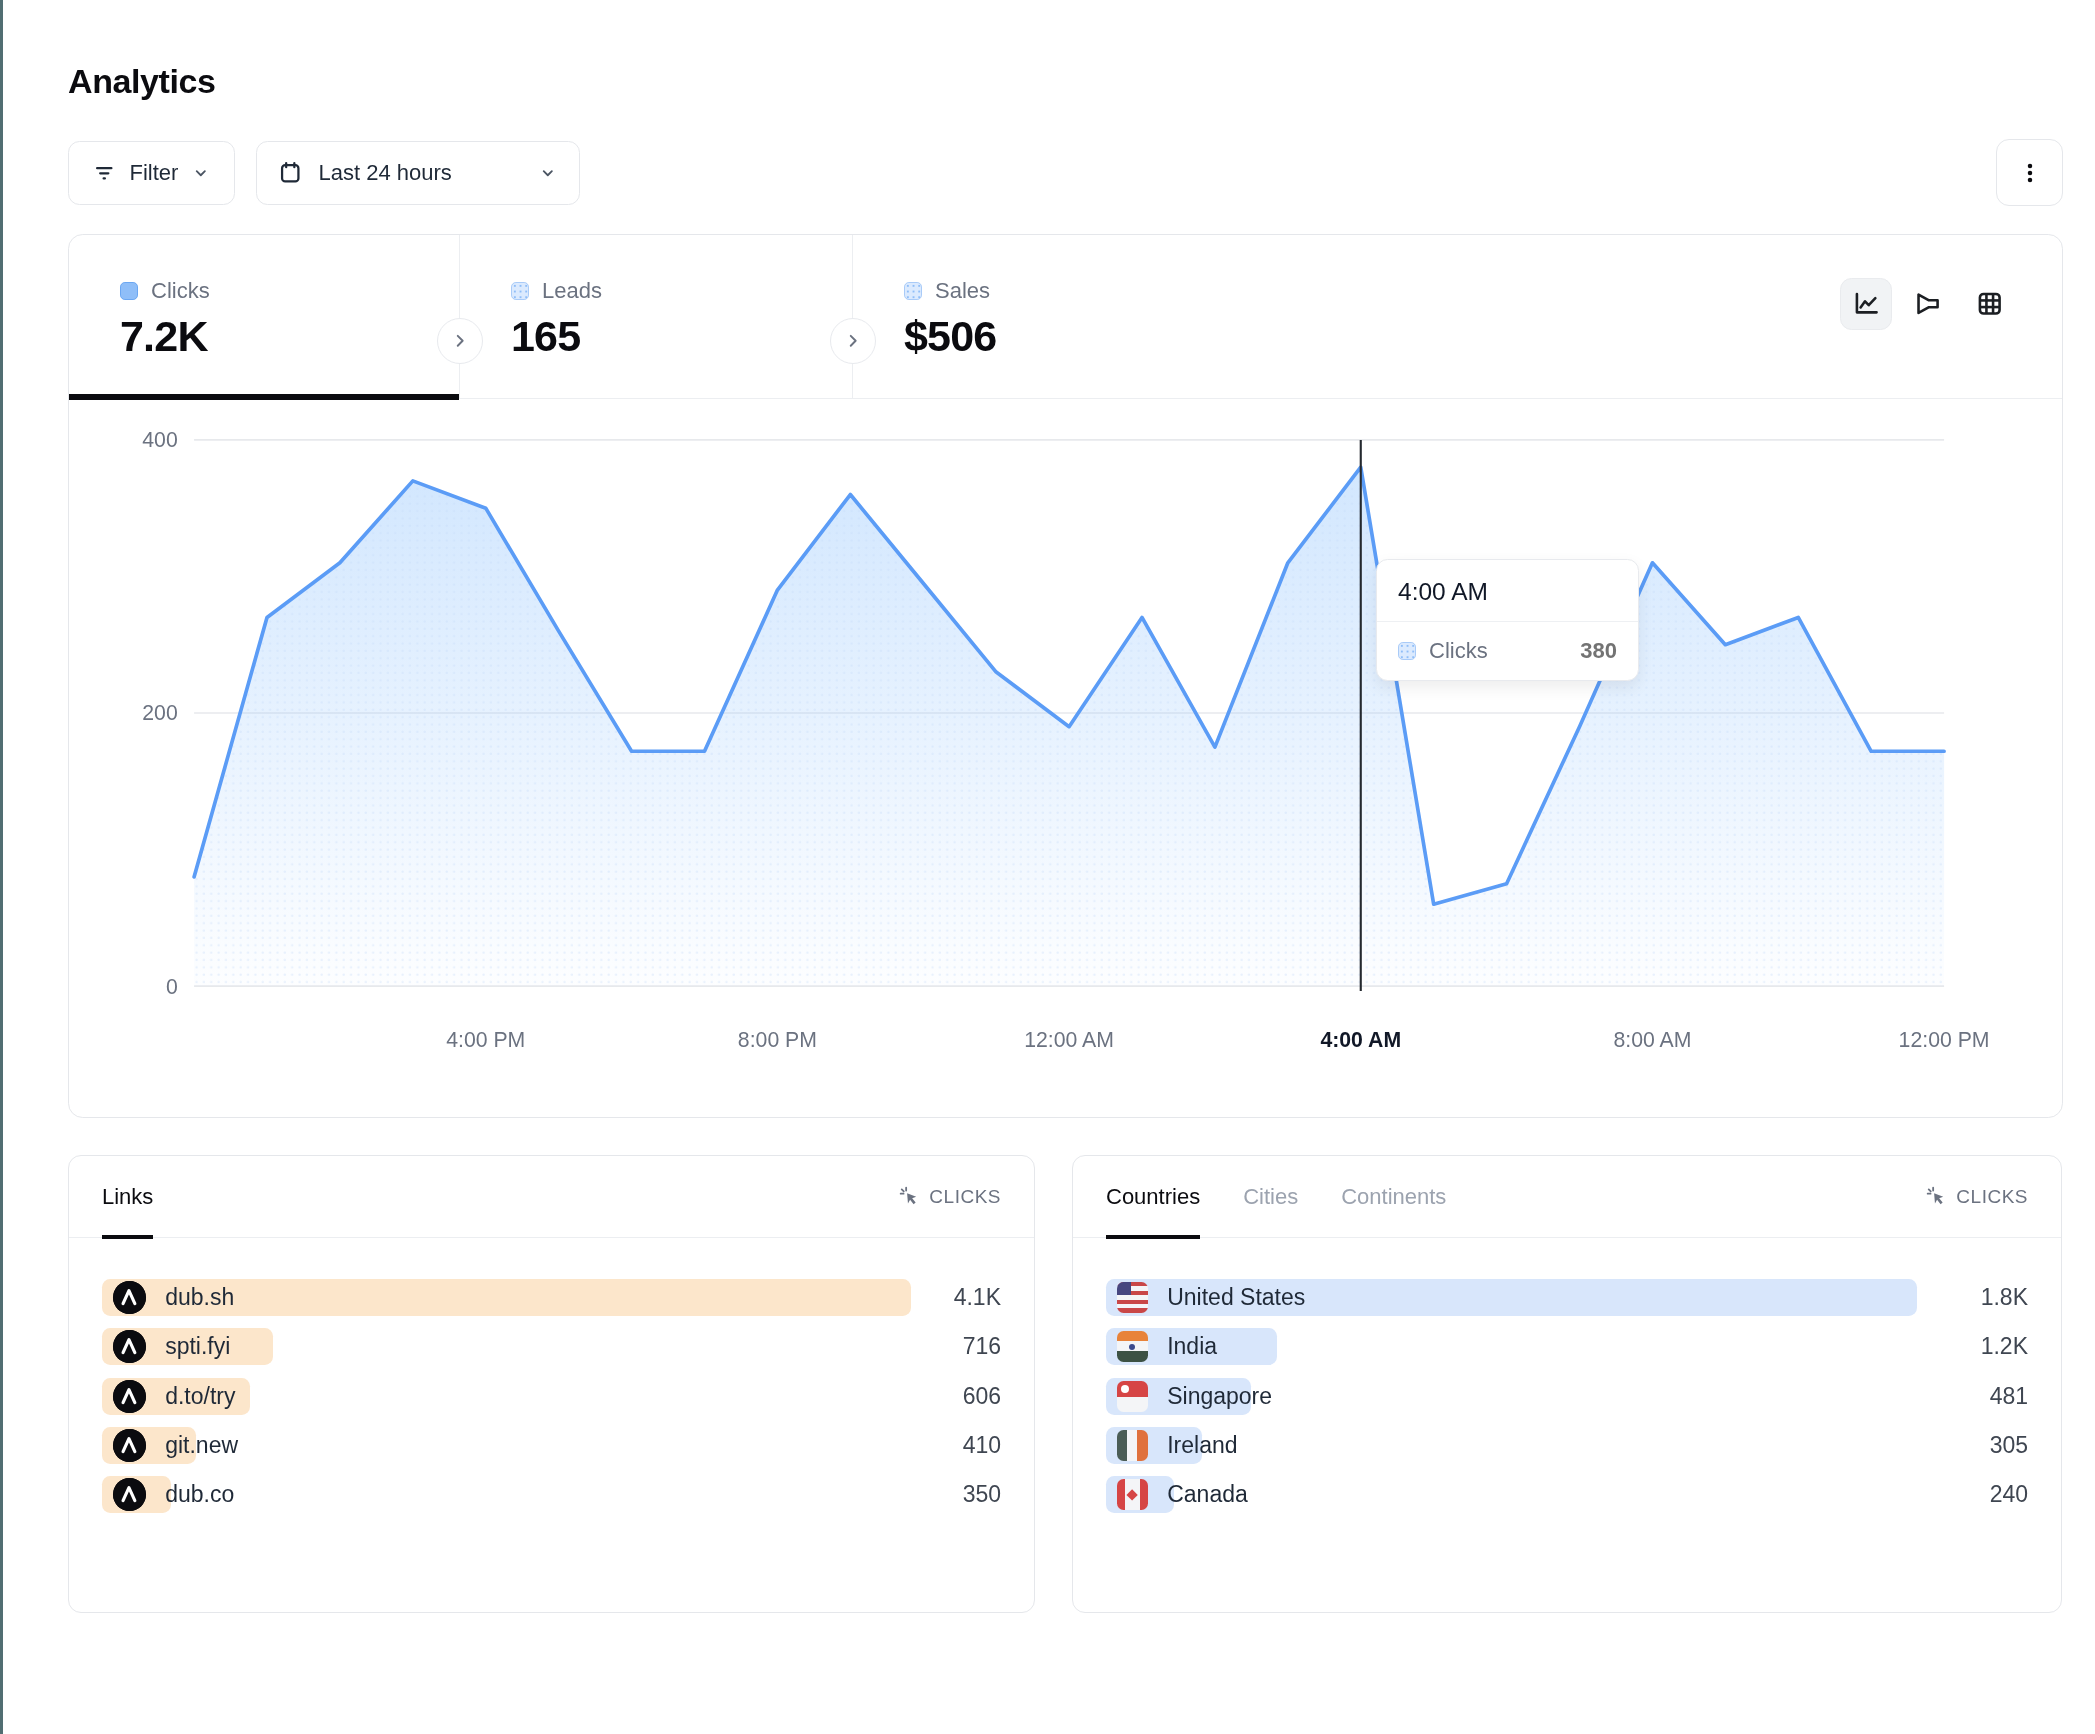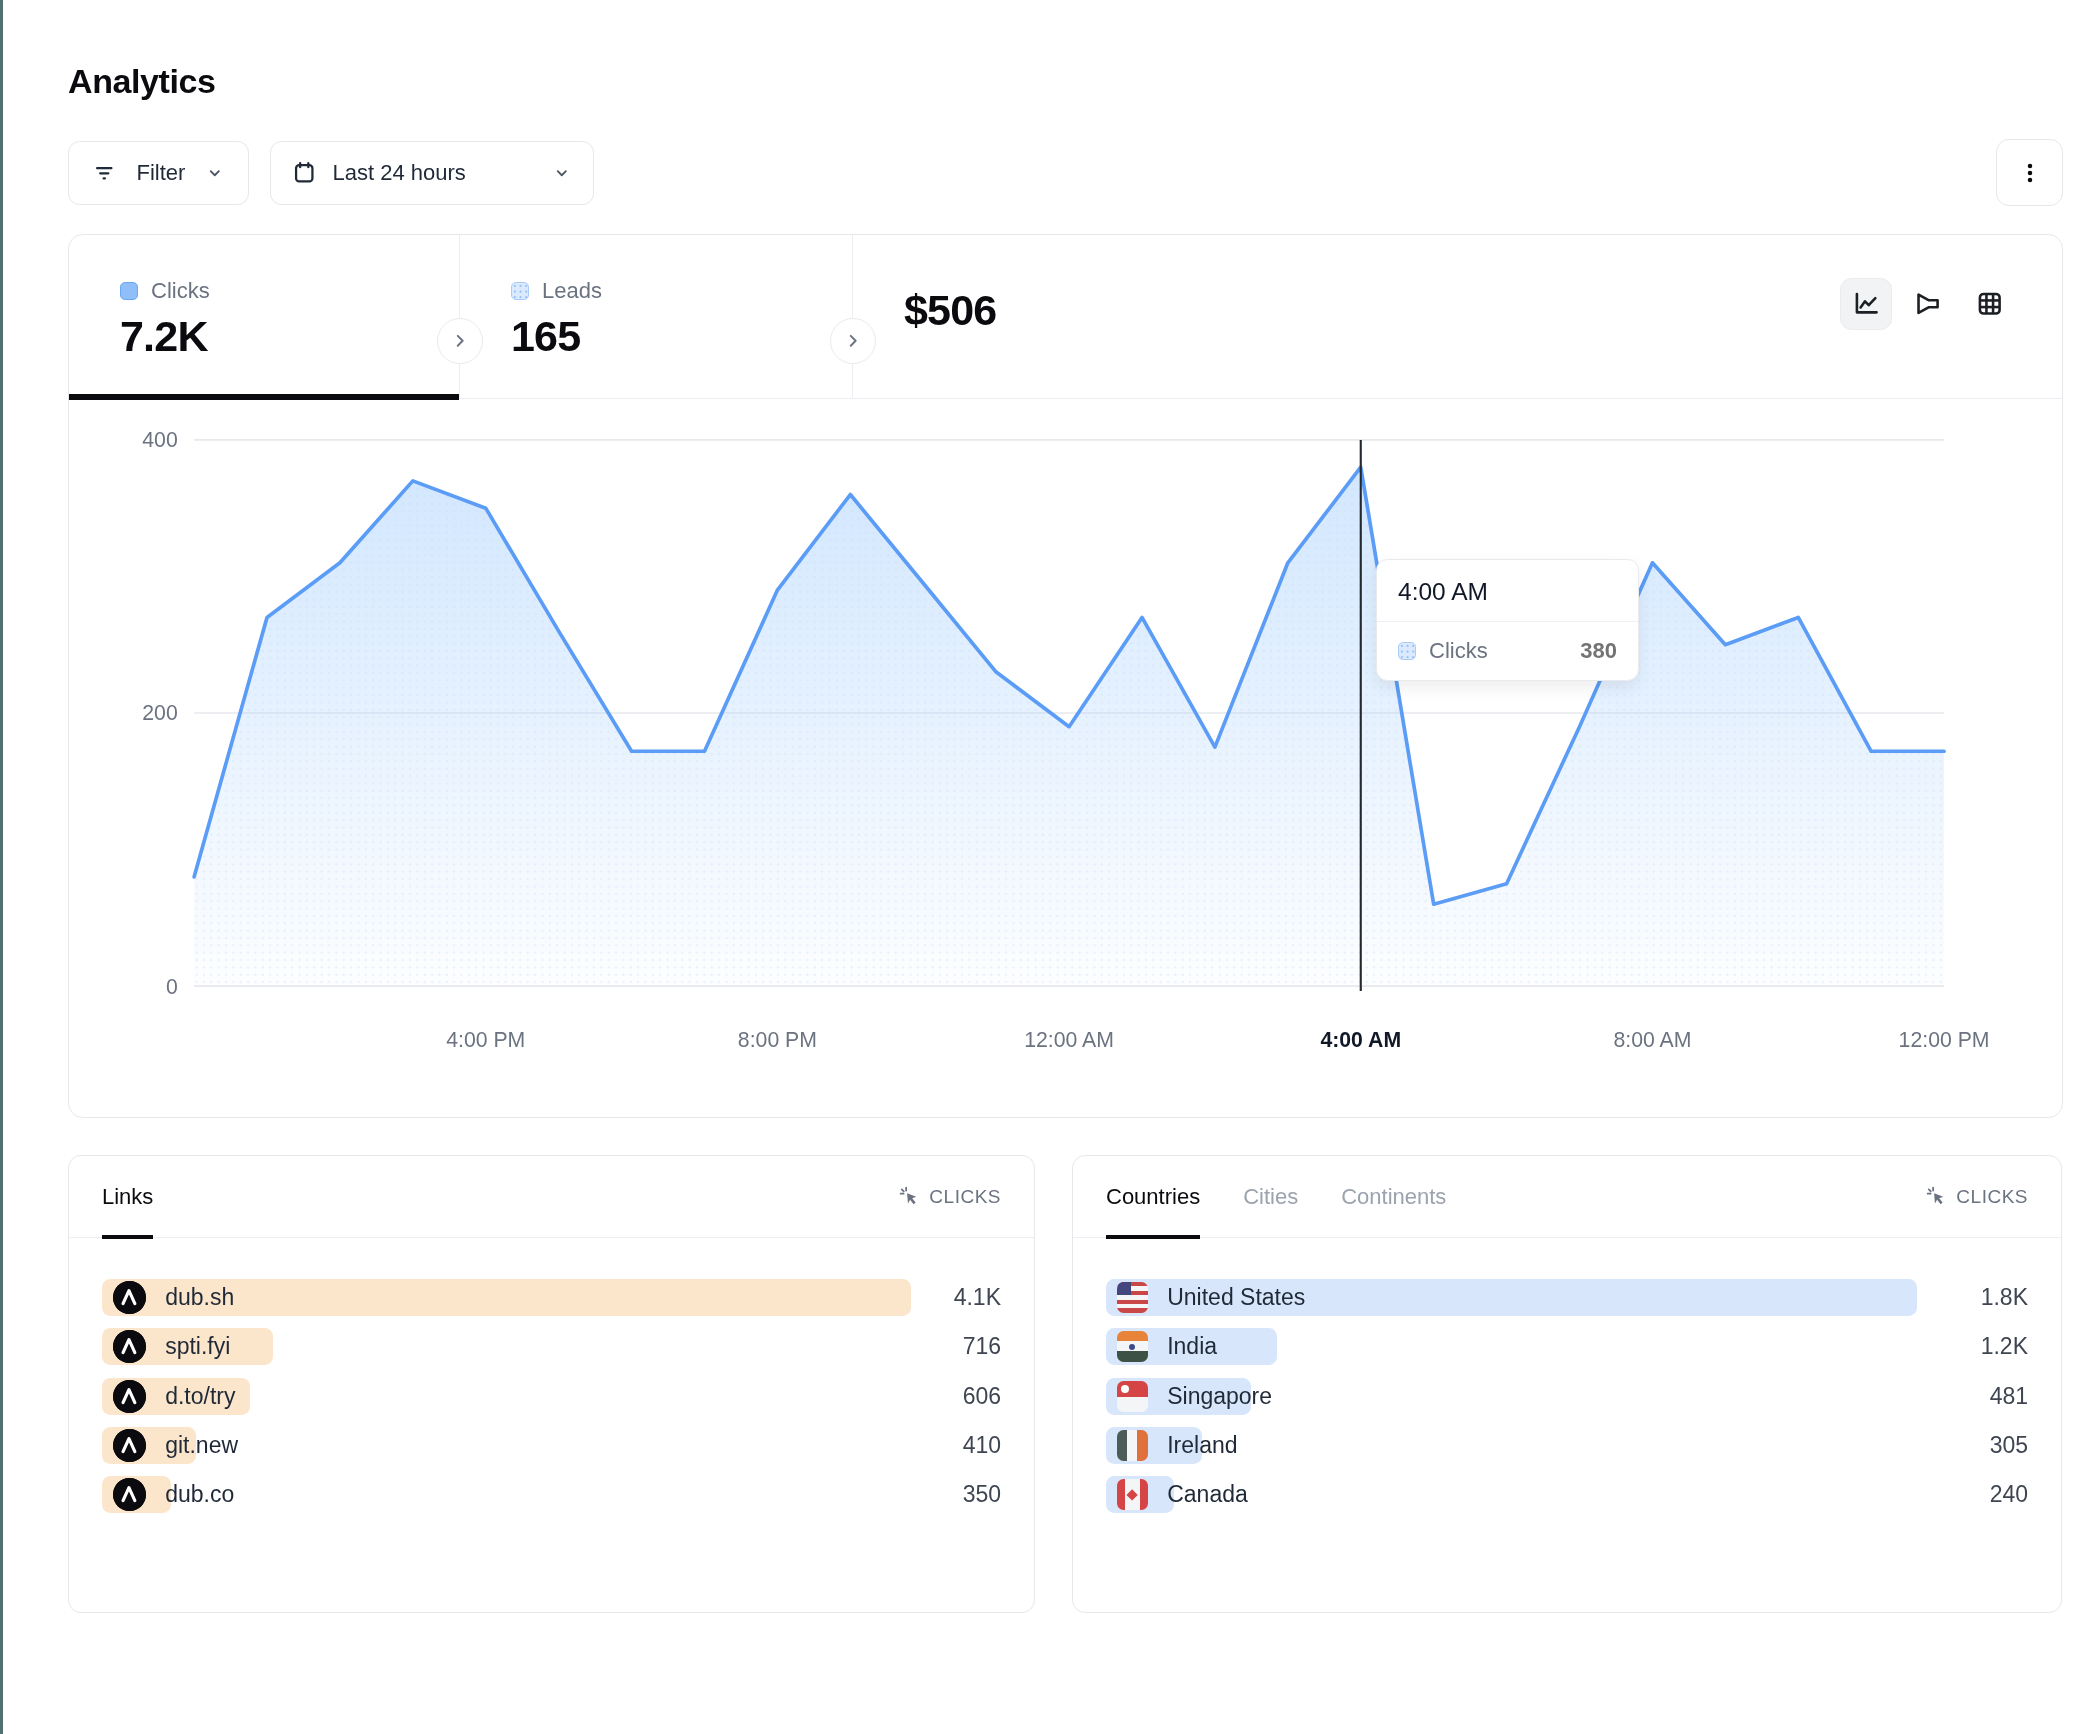--- a/index.html
+++ b/index.html
@@ -6,21 +6,21 @@
   html,body { width:2096px; height:1735px; background:#ffffff;
     font-family:"Liberation Sans","DejaVu Sans",sans-serif; color:#0b0b0f; overflow:hidden; }
   .edge-strip { position:absolute; left:0; top:0; width:2.5px; height:100%; background:#516e72; }
   .page { position:relative; padding:62px 33px 0 68px; }
 
   
   .page-title { font-size:34px; font-weight:700; letter-spacing:-0.4px; color:#0b0b0f; }
   .toolbar { display:flex; align-items:center; margin-top:38px; }
   .btn { display:flex; align-items:center; height:64px; border:1.6px solid #e5e7eb; border-radius:11.5px;
     background:#fff; font-size:22px; color:#1f2937; cursor:pointer; }
-  .filter-btn { padding:0 23px; gap:20px; }
+  .filter-btn { padding:0 23px; gap:13px; }
   .date-btn { margin-left:21px; width:324px; padding:0 21px; gap:16px; }
   .date-btn .chev { margin-left:auto; }
   .kebab-btn { margin-left:auto; width:67px; height:67px; border:1.6px solid #e5e7eb; border-radius:13px;
     background:#fff; display:flex; align-items:center; justify-content:center; cursor:pointer; }
   .icon { flex:0 0 auto; display:inline-flex; }
 
   
   .main-card { margin-top:28px; width:1995px; border:1.6px solid #e5e7eb; border-radius:14.7px; background:#fff; }
   .metrics-row { position:relative; display:flex; height:164px; border-bottom:1.6px solid #eceef1; }
   .metric { position:relative; padding:43px 0 0 51px; }
@@ -151,20 +151,24 @@
         <div class="metric-value">7.2K</div>
       </div>
       <div class="metric metric-2">
         <div class="metric-label-row">
           <span class="chip chip-pattern"></span>
           <span class="metric-label">Leads</span>
         </div>
         <div class="metric-value">165</div>
       </div>
       <div class="metric metric-3">
+        <div class="metric-label-row">
+          <span class="chip chip-pattern"></span>
+          <span class="metric-label">Sales</span>
+        </div>
         <div class="metric-value">$506</div>
 
         <div class="chart-toggles">
           <button class="toggle-btn active">
             <span class="icon">
               <svg width="29.5" height="29.5" viewBox="0 0 24 24" fill="none" stroke="#1c1f23" stroke-width="2.1" stroke-linecap="round" stroke-linejoin="round">
                 <path d="M4 4v15h16"></path>
                   <path d="M7 15l3.6-5 3 3.2L19 7.5"></path>
               </svg>
             </span>

